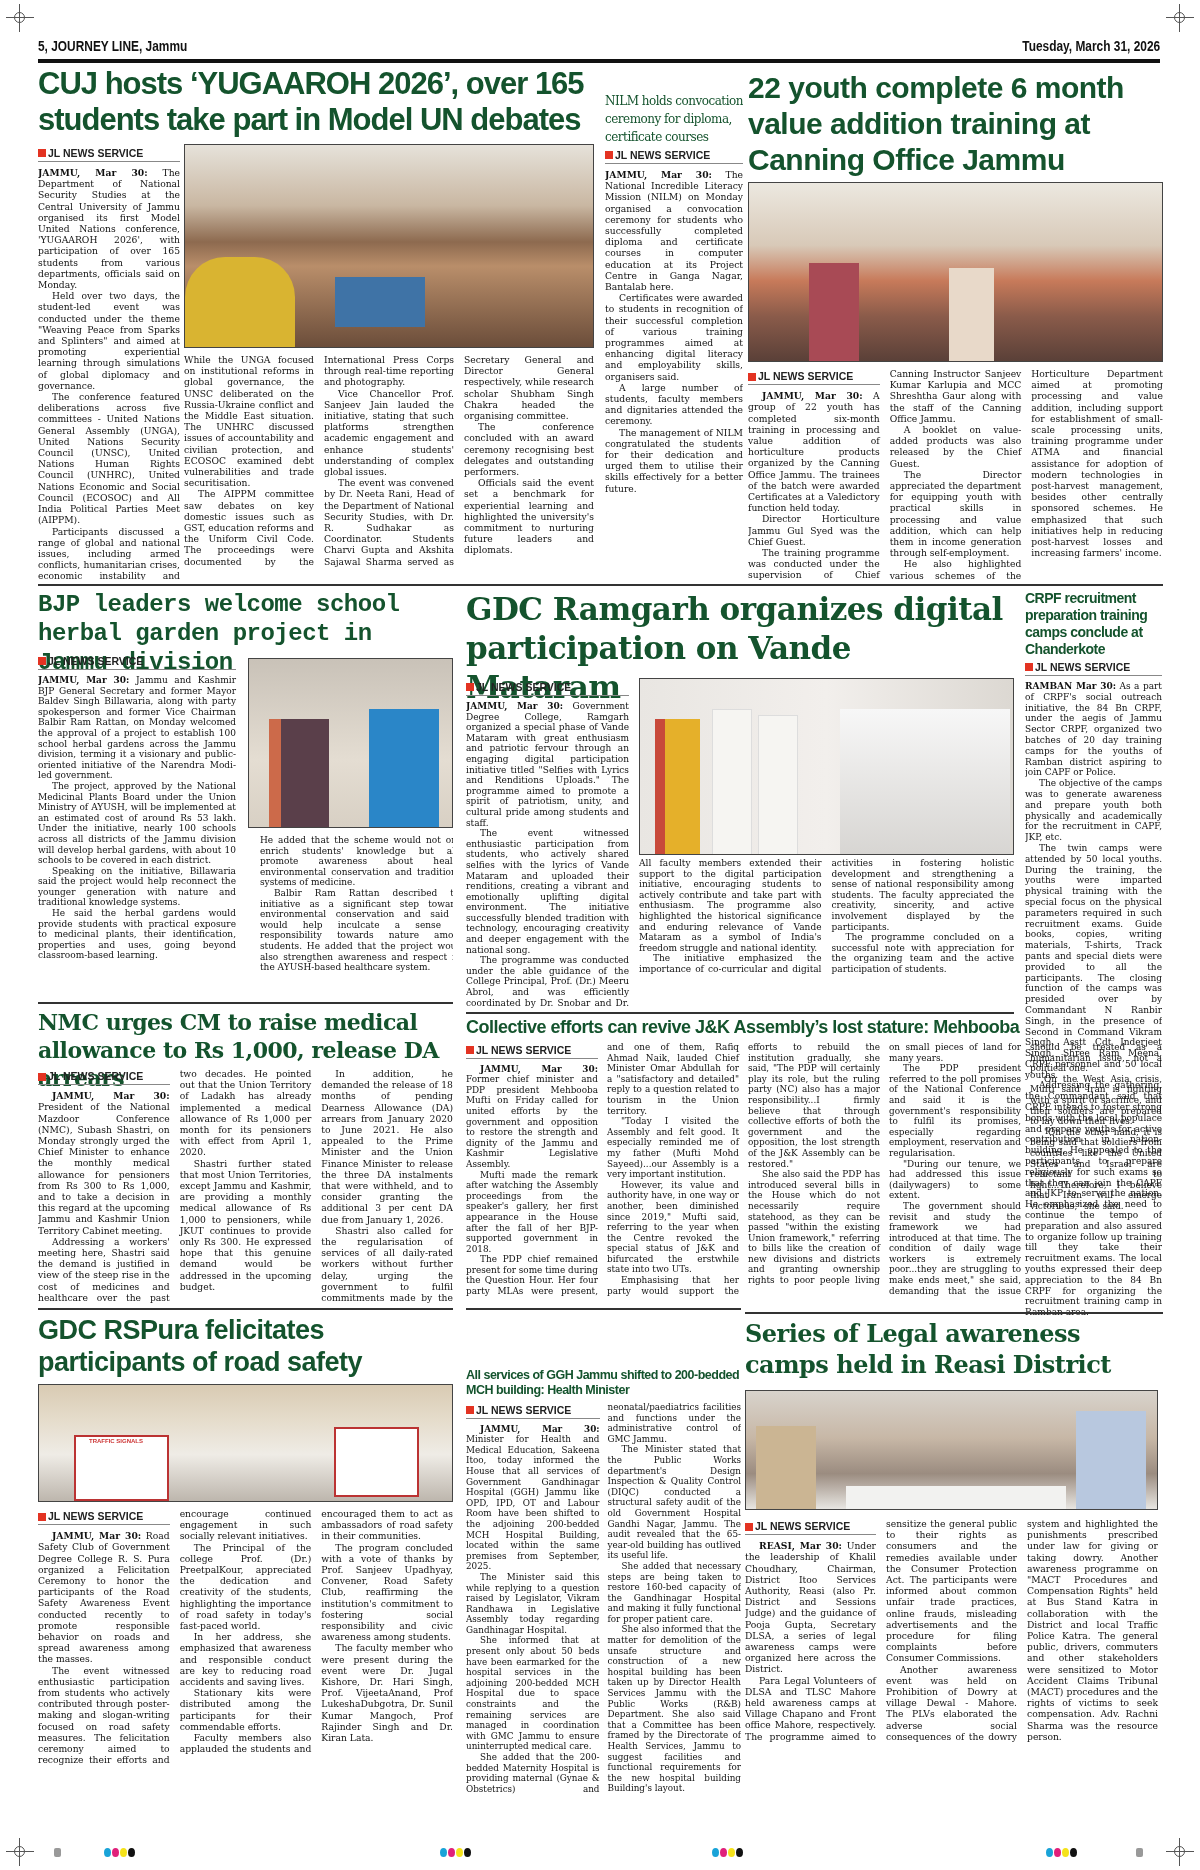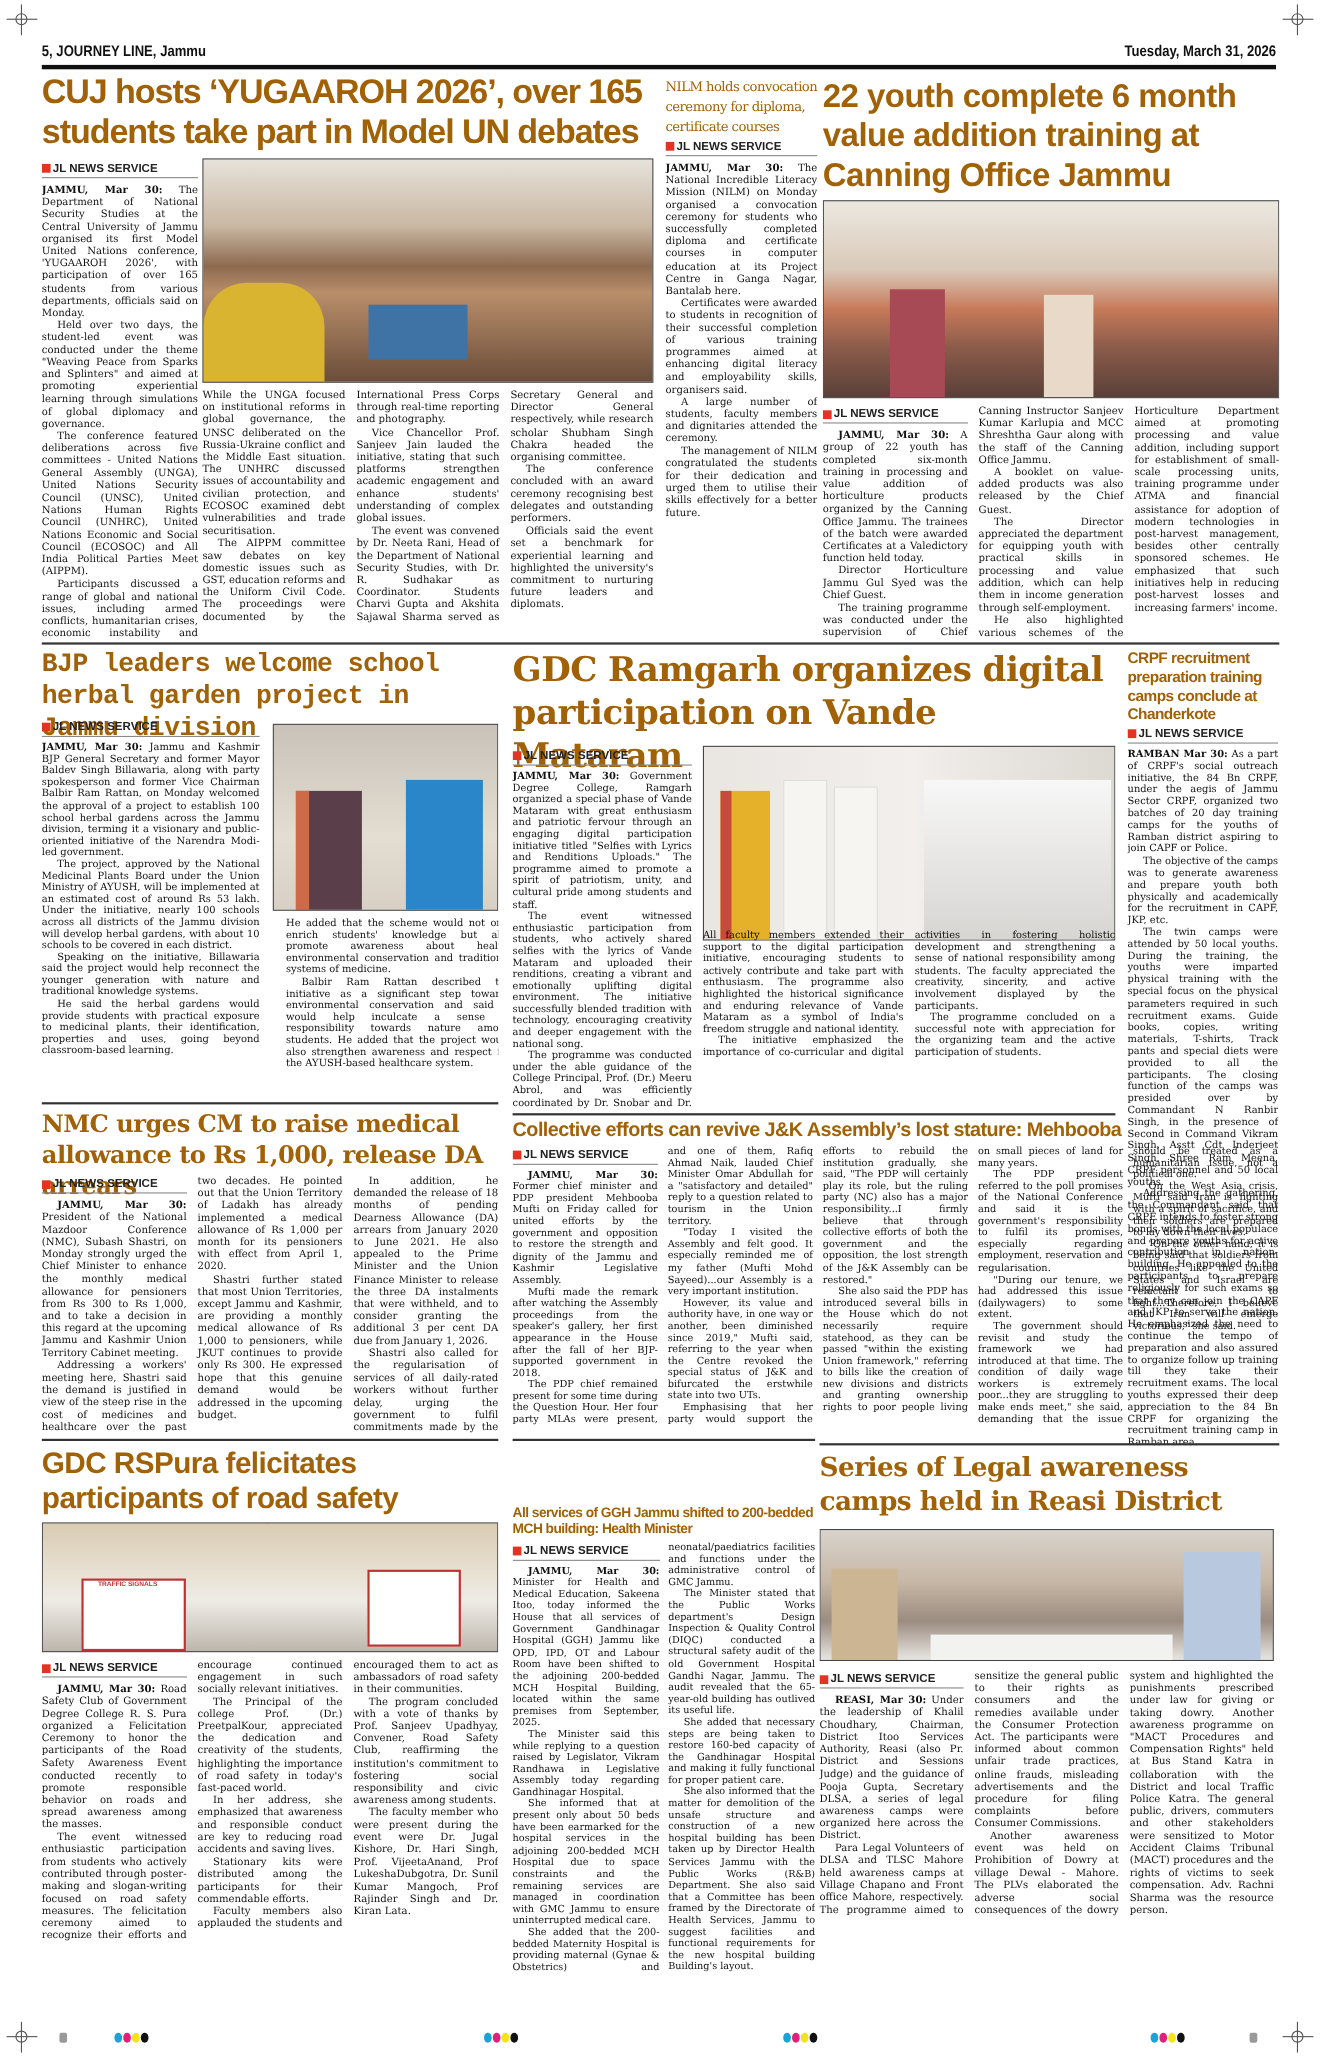--- a/index.html
+++ b/index.html
@@ -10,21 +10,21 @@
   .reg::before { content: ""; position: absolute; left: 13px; top: 0; width: 1px; height: 28px; background: #555; }
   .reg::after { content: ""; position: absolute; top: 13px; left: 0; height: 1px; width: 28px; background: #555; }
   .reg span { position: absolute; left: 8px; top: 8px; width: 11px; height: 11px; border: 1px solid #555; border-radius: 50%; }
 
   .folio { position: absolute; top: 38px; font-family: "Liberation Sans", sans-serif; font-weight: bold; font-size: 14px; transform: scaleX(0.85); }
   .folio.left { left: 38px; transform-origin: left; }
   .folio.right { right: 40px; transform-origin: right; }
   .topline { position: absolute; left: 38px; right: 40px; top: 59px; height: 4px; background: #111; }
 
   .art { position: absolute; overflow: hidden; }
-  .hl { font-family: "Liberation Sans", sans-serif; font-weight: bold; color: #a16207; letter-spacing: -0.5px; }
+  .hl { font-family: "Liberation Sans", sans-serif; font-weight: bold; color: #14532d; letter-spacing: -0.5px; }
   .hl.serif { font-family: "DejaVu Serif", serif; }
   .byline { font-family: "Liberation Sans", sans-serif; font-weight: bold; font-size: 10.5px; color: #222; border-bottom: 1px solid #888; padding-bottom: 2px; margin: 3px 0 5px 0; display: flex; align-items: center; }
   .byline .sq { display: inline-block; width: 8px; height: 8px; background: #e32; margin-right: 2px; }
   .body { font-size: 9.2px; line-height: 11.2px; text-align: justify; hyphens: auto; }
   .body p { text-indent: 14px; }
   .body p:first-child { text-indent: 0; }
   .dateline { font-weight: bold; }
   .cols3 { column-count: 3; column-gap: 10px; }
   .cols2 { column-count: 2; column-gap: 10px; }
   .photo { position: absolute; border: 1px solid #444; overflow: hidden; }
@@ -76,21 +76,21 @@
     <p>While the UNGA focused on institutional reforms in global governance, the UNSC deliberated on the Russia-Ukraine conflict and the Middle East situation. The UNHRC discussed issues of accountability and civilian protection, and ECOSOC examined debt vulnerabilities and trade securitisation.</p>
     <p>The AIPPM committee saw debates on key domestic issues such as GST, education reforms and the Uniform Civil Code. The proceedings were documented by the International Press Corps through real-time reporting and photography.</p>
     <p>Vice Chancellor Prof. Sanjeev Jain lauded the initiative, stating that such platforms strengthen academic engagement and enhance students' understanding of complex global issues.</p>
     <p>The event was convened by Dr. Neeta Rani, Head of the Department of National Security Studies, with Dr. R. Sudhakar as Coordinator. Students Charvi Gupta and Akshita Sajawal Sharma served as Secretary General and Director General respectively, while research scholar Shubham Singh Chakra headed the organising committee.</p>
     <p>The conference concluded with an award ceremony recognising best delegates and outstanding performers.</p>
     <p>Officials said the event set a benchmark for experiential learning and highlighted the university's commitment to nurturing future leaders and diplomats.</p>
   </div>
 </div>
 
 <div class="art" style="left:605px;top:70px;width:138px;height:510px;">
-  <div class="hl serif" style="font-size:12px;line-height:18px;font-weight:normal;">NILM holds convocation ceremony for diploma, certificate courses</div>
+  <div class="hl serif" style="font-size:12px;line-height:18px;font-weight:normal;margin-top:22px;">NILM holds convocation ceremony for diploma, certificate courses</div>
   <div class="byline">
       <span class="sq" style="background: rgb(227, 51, 34);"></span>
       <span>JL NEWS SERVICE</span>
     </div>
   <div class="body">
     <p><span class="dateline">JAMMU, Mar 30:</span> <span>The National Incredible Literacy Mission (NILM) on Monday organised a convocation ceremony for students who successfully completed diploma and certificate courses in computer education at its Project Centre in Ganga Nagar, Bantalab here.</span></p>
     <p>Certificates were awarded to students in recognition of their successful completion of various training programmes aimed at enhancing digital literacy and employability skills, organisers said.</p>
     <p>A large number of students, faculty members and dignitaries attended the ceremony.</p>
     <p>The management of NILM congratulated the students for their dedication and urged them to utilise their skills effectively for a better future.</p>
   </div>
@@ -172,21 +172,21 @@
       <p>The event witnessed enthusiastic participation from students, who actively shared selfies with the lyrics of Vande Mataram and uploaded their renditions, creating a vibrant and emotionally uplifting digital environment. The initiative successfully blended tradition with technology, encouraging creativity and deeper engagement with the national song.</p>
       <p>The programme was conducted under the able guidance of the College Principal, Prof. (Dr.) Meeru Abrol, and was efficiently coordinated by Dr. Snobar and Dr. Susheel Kumar. They guided and motivated students on how to access the website, upload their selfies, and record their renditions of Vande Mataram.</p>
     </div>
   </div>
   <div class="photo" style="left:173px;top:88px;width:375px;height:177px;background:linear-gradient(90deg,#e9e6e2 0%,#f2efec 50%,#dcd8d2 100%);">
     <div style="position:absolute;left:15px;top:40px;width:45px;height:137px;background:#e5b02a;border-left:10px solid #c84a3a;"></div>
     <div style="position:absolute;left:72px;top:30px;width:40px;height:147px;background:#f6f5f2;border:1px solid #ddd;"></div>
     <div style="position:absolute;left:118px;top:36px;width:40px;height:141px;background:#f6f5f2;border:1px solid #ddd;"></div>
     <div style="position:absolute;left:200px;top:30px;width:170px;height:147px;background:linear-gradient(180deg,#f7f7f7,#d7d5d2);"></div>
   </div>
-  <div class="body cols2" style="position:absolute;left:173px;top:256px;width:375px;height:146px;font-size:9px;line-height:10.6px;">
+  <div class="body cols2" style="position:absolute;left:173px;top:268px;width:375px;height:146px;font-size:9px;line-height:10.6px;">
     <p>All faculty members extended their support to the digital participation initiative, encouraging students to actively contribute and take part with enthusiasm. The programme also highlighted the historical significance and enduring relevance of Vande Mataram as a symbol of India's freedom struggle and national identity.</p>
     <p>The initiative emphasized the importance of co-curricular and digital activities in fostering holistic development and strengthening a sense of national responsibility among students. The faculty appreciated the creativity, sincerity, and active involvement displayed by the participants.</p>
     <p>The programme concluded on a successful note with appreciation for the organizing team and the active participation of students.</p>
   </div>
 </div>
 
 <div class="hr" style="left:466px;top:1012px;width:548px;"></div>
 
 <div class="art" style="left:1025px;top:590px;width:137px;height:725px;">
   <div class="hl" style="font-size:14px;line-height:17px;">CRPF recruitment preparation training camps conclude at Chanderkote</div>

